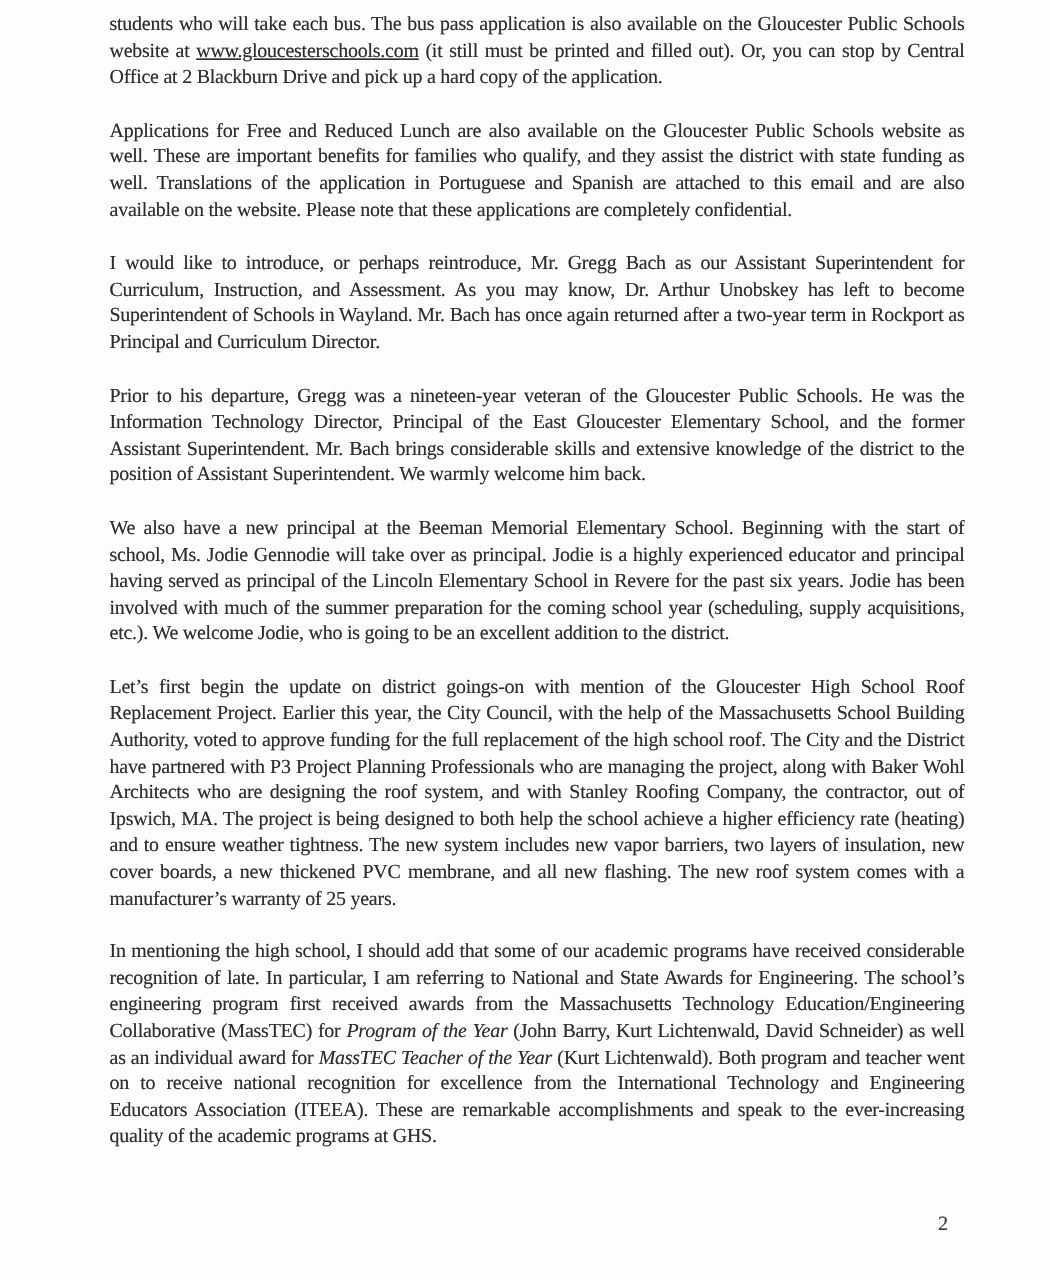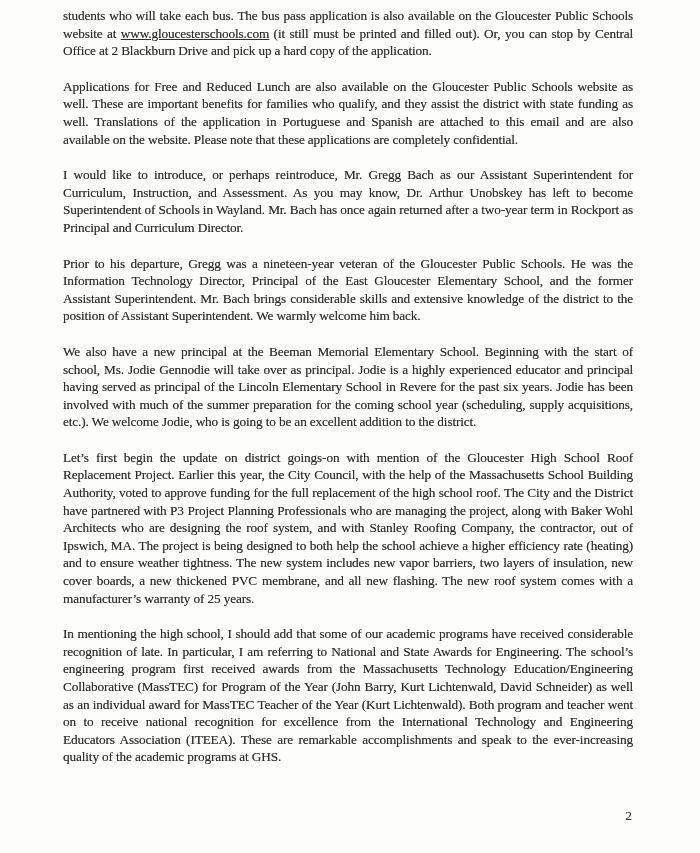--- a/index.html
+++ b/index.html
@@ -12,37 +12,37 @@
     width: 700px;
     height: 853px;
     margin: 0 auto;
     background: #fdfdfc;
     font-family: "Liberation Serif", serif;
     color: #2e2e2e;
     overflow: hidden;
   }
   .doc-body {
     position: absolute;
-    left: 63px;
+    left: 73px;
     top: 7px;
     width: 570px;
   }
   .doc-body p {
     margin: 0 0 18px 0;
     font-size: 13.3px;
     line-height: 17.6px;
     letter-spacing: -0.15px;
     text-align: justify;
     text-shadow: 0 0 0.4px rgba(40,40,40,0.55);
   }
   .doc-body p:last-child {
     margin-bottom: 0;
   }
   .run-b { font-weight: 400; }
-  .run-i { }
+  .run-i { font-style: italic; }
   .run-u { text-decoration: underline; }
   .page-number {
     position: absolute;
     top: 808px;
     right: 68px;
     font-size: 13.5px;
     color: #3a3a3a;
     text-shadow: 0 0 0.4px rgba(40,40,40,0.5);
   }
 </style>

